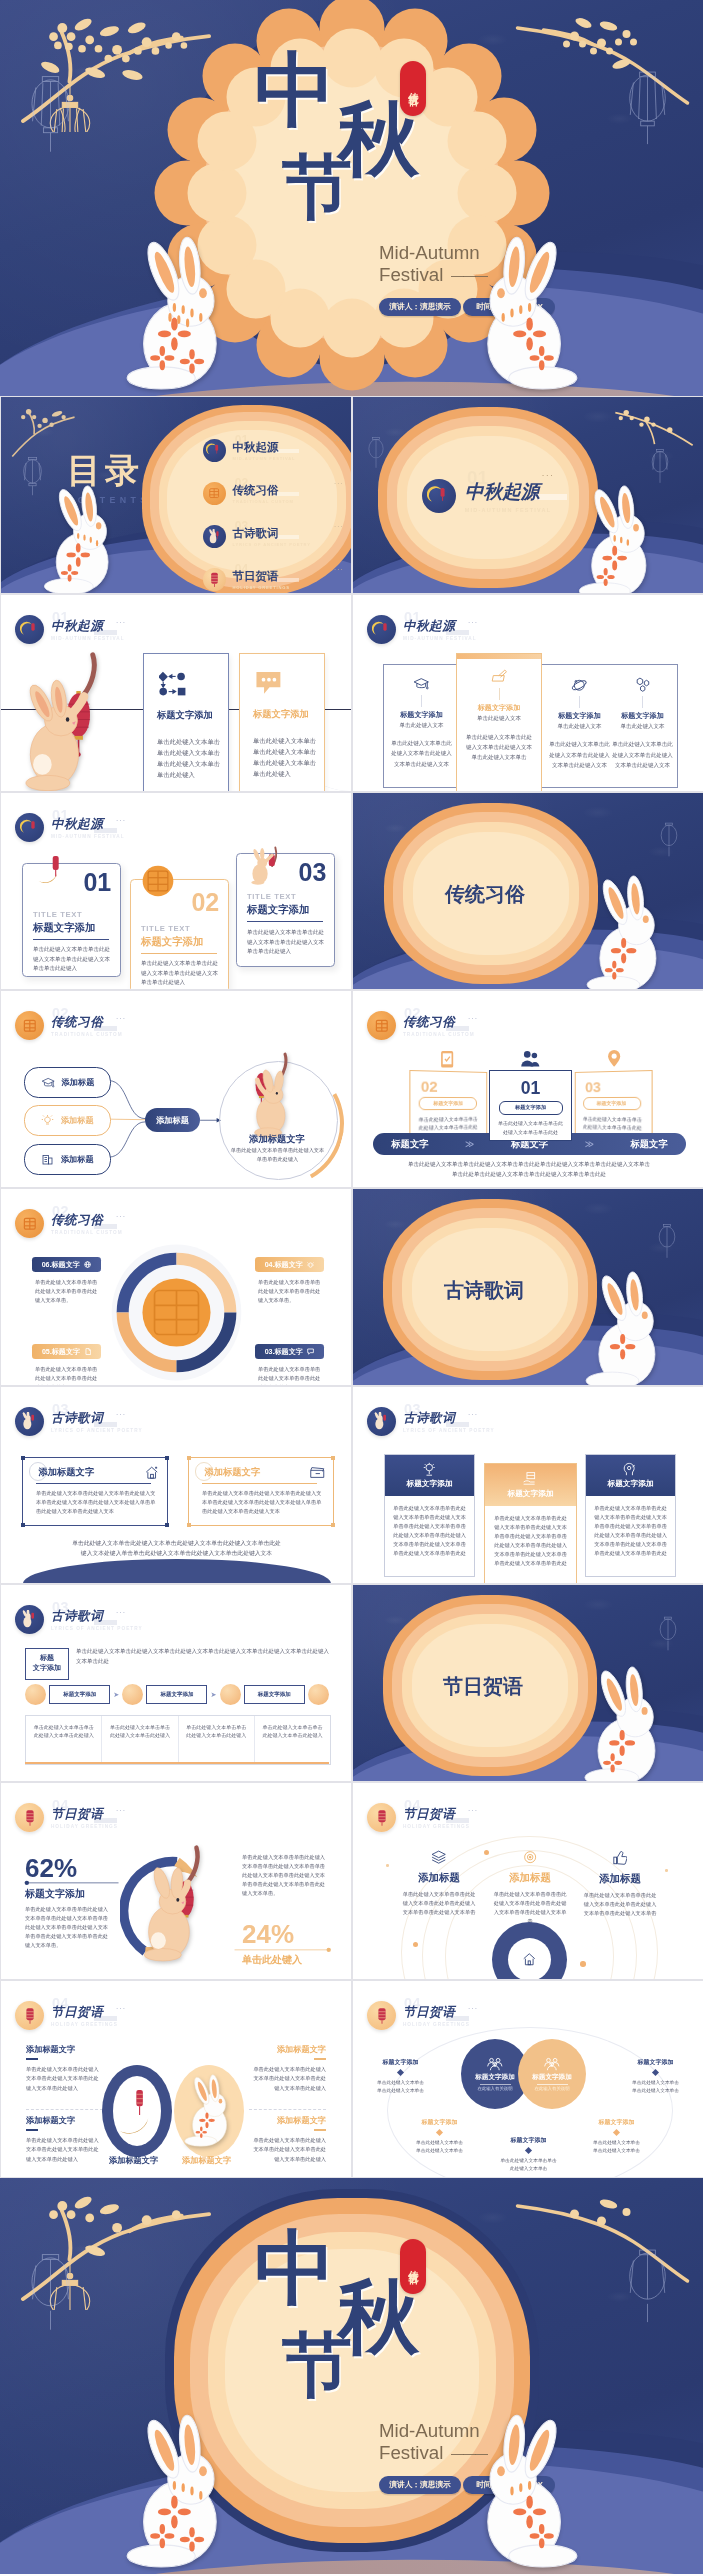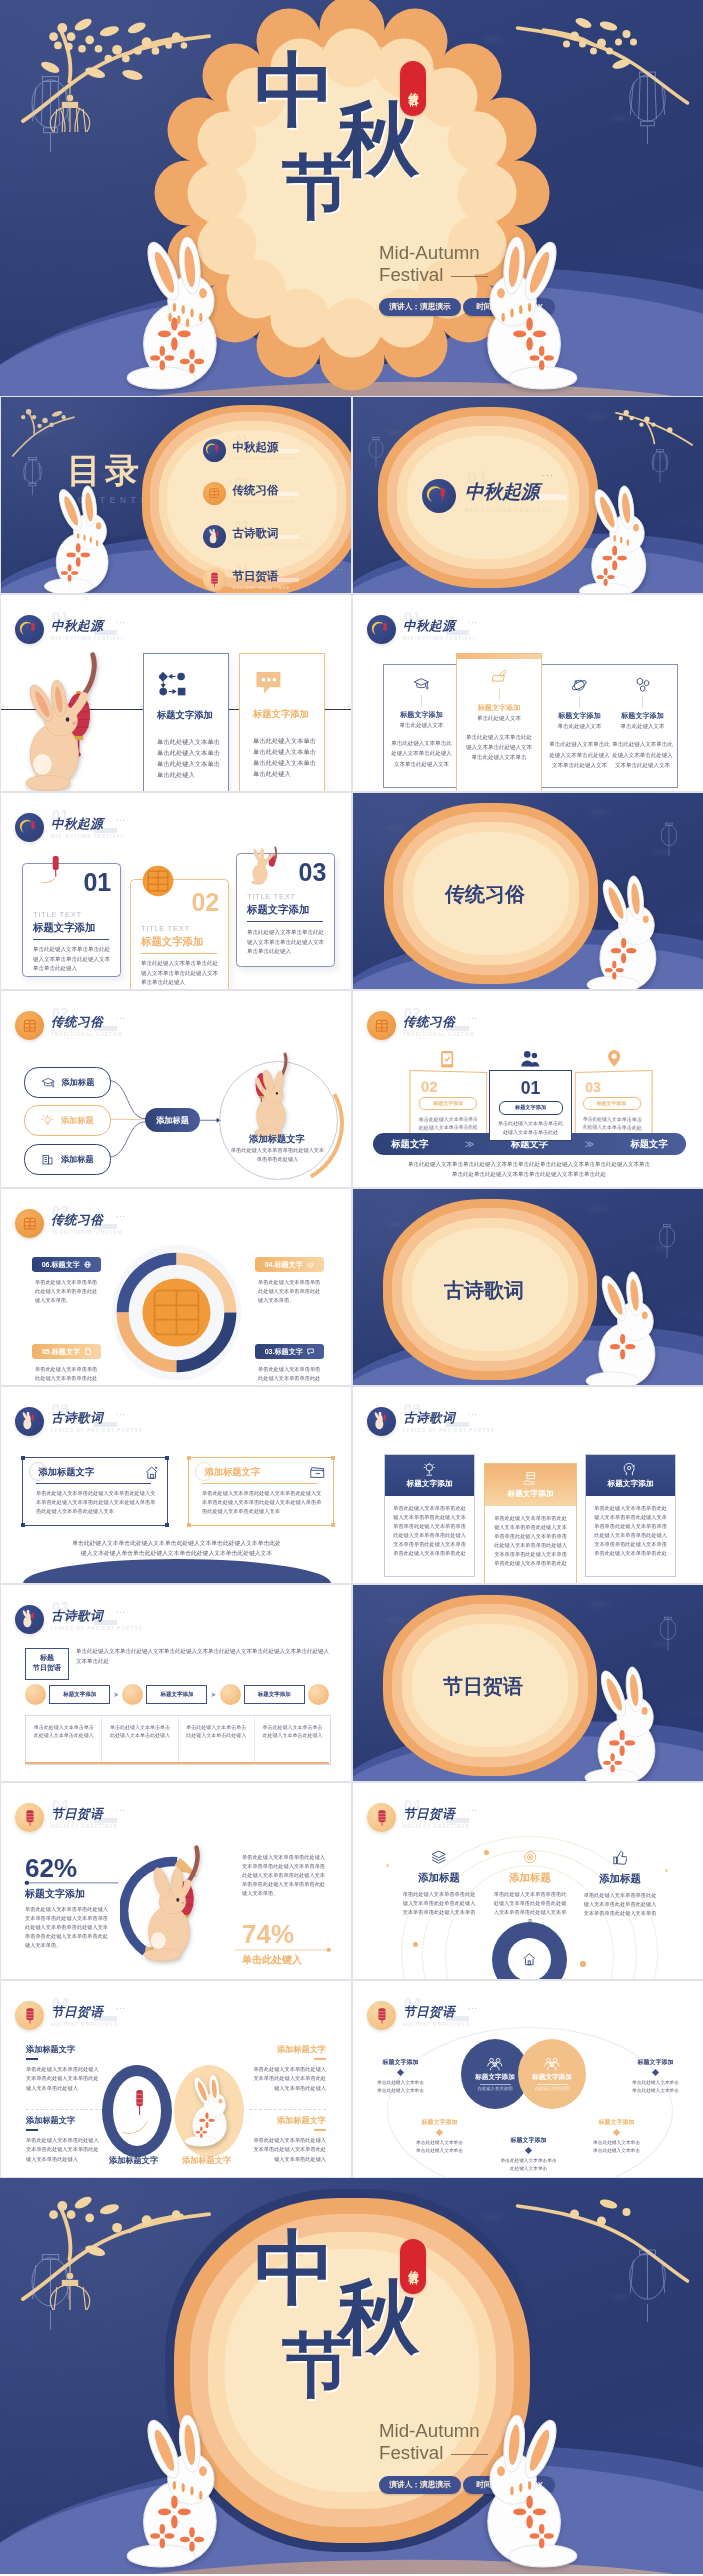--- a/index.html
+++ b/index.html
@@ -69,21 +69,21 @@
 
   
   .h-cn{color:#2f4278;font-weight:700;}
   .h-gold{color:#efb36a;font-weight:700;}
   .body-cn{color:#5d6072;line-height:1.75;font-family:"DejaVu Serif","Liberation Serif",serif;}
   .center{text-align:center;}
 
   .card{position:absolute;box-sizing:border-box;background:#fff;}
 
   .num-big{font-weight:700;font-family:"Liberation Sans",sans-serif;}
-  .title-en{color:#b9bcc9;letter-spacing:.08em;font-weight:400;}
+  .title-en{color:#b9bcc9;letter-spacing:.08em;font-weight:700;}
 
   .rulebar{height:0.5px;background:#3f4f88;}
   .rulebar.gold{background:#eeb877;}
 
   .chip{border-radius:8.8px;display:flex;align-items:center;justify-content:center;font-weight:700;}
   .chip.blue{background:linear-gradient(90deg,#2f4278,#4b5d99);color:#fff;}
   .chip.gold{background:linear-gradient(90deg,#f0b268,#f8d6a6);color:#fff;}
   .chip.outline-blue{border:0.5px solid #2f4278;color:#2f4278;background:#fff;}
   .chip.outline-gold{border:0.5px solid #eeb877;color:#eeb877;background:#fff;}
 
@@ -1418,21 +1418,21 @@
         <div class="sec-num">03</div>
         <div class="sec-dots">...</div>
         <div class="sec-bar"></div>
         <div class="sec-cn">古诗歌词</div>
         <div class="sec-en">LYRICS OF ANCIENT POETRY</div>
       </div>
     </div>
 
     <div style="position:absolute;left:24px;top:63px;width:42px;height:30px;border:0.5px solid #3f4f88;display:flex;align-items:center;justify-content:center;text-align:center;line-height:1.4;">
       <span class="h-cn" style="font-size:7.1px;white-space:pre-line;">标题
-节日贺语</span>
+文字添加</span>
     </div>
     <div class="body-cn" style="position:absolute;left:75px;top:62px;width:253px;font-size:5.5px;">单击此处键入文本单击此处键入文本单击此处键入文本单击此处键入文本单击此处键入文本单击此处键入文本单击此处</div>
 
     <div style="position:absolute;left:24px;top:99px;width:304px;display:flex;align-items:center;justify-content:space-between;">
       <div style="width:21px;height:21px;border-radius:50%;background:radial-gradient(circle at 35% 30%,#fbdcb0,#f2b273);"></div>
       <div style="width:59px;height:16.5px;border:0.5px solid #3f4f88;display:flex;align-items:center;justify-content:center;">
         <span class="h-cn" style="font-size:5.5px;">标题文字添加</span>
       </div>
       <span style="color:#8b97c4;font-size:7.1px;">➤</span>
       <div style="width:21px;height:21px;border-radius:50%;background:radial-gradient(circle at 35% 30%,#fbdcb0,#f2b273);"></div>
@@ -1578,21 +1578,21 @@
           <path d="M110 128 C 124 110, 130 98, 130 90" stroke="#f5cfa9" stroke-width="16" fill="none" stroke-linecap="round"></path>
           <ellipse cx="74" cy="252" rx="42" ry="14"></ellipse>
           </g>
         <ellipse cx="108" cy="128" rx="3.4" ry="4.2" fill="#2b2b38"></ellipse>
         <path d="M116 134 l7 -3 l-3 7 Z" fill="#f18fa0"></path>
         <ellipse cx="64" cy="220" rx="17" ry="19" fill="#fdf2e4"></ellipse>
       </svg>
     </div>
 
     <div class="body-cn" style="position:absolute;left:241px;top:70px;width:87px;font-size:5.2px;">单击此处键入文本单击单击此处键入文本单击单击此处键入文本单击单击此处键入文本单击单击此处键入文本单击单击此处键入文本单击单击此处键入文本单击。</div>
-    <div class="num-big" style="position:absolute;left:241px;top:136px;font-size:26px;color:#f3c38d;">74%</div>
+    <div class="num-big" style="position:absolute;left:241px;top:136px;font-size:26px;color:#f3c38d;">24%</div>
     <svg style="position:absolute;left:227px;top:163px;" width="104" height="7.7" viewBox="0 0 190 14">
       <circle cx="184" cy="7" r="4" fill="#eeb877"></circle>
         <line x1="12" y1="7" x2="184" y2="7" stroke="#eeb877" stroke-width="1.2"></line>
     </svg>
     <div class="h-gold" style="position:absolute;left:241px;top:170px;font-size:10px;">单击此处键入</div>
   </div>
 
   <div class="slide half">
     <div class="sec-head">
       <div class="sec-badge cream">

